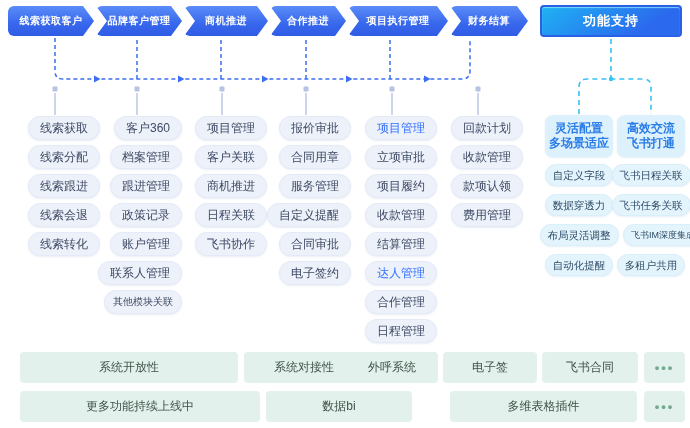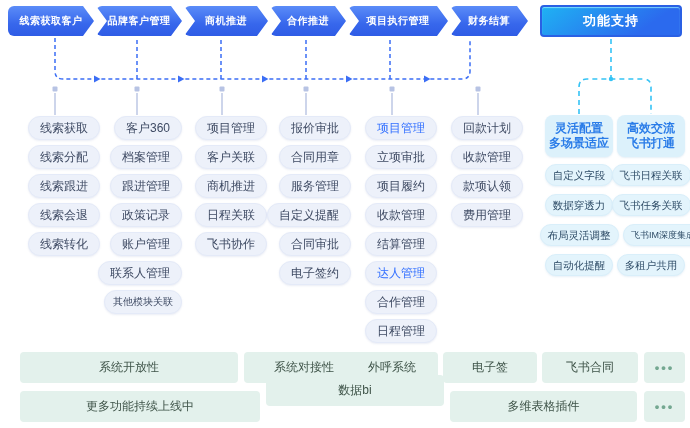--- a/index.html
+++ b/index.html
@@ -188,17 +188,17 @@
   </div>
 
   <div class="gbox" style="left:20px;top:352px;width:218px">系统开放性</div>
   <div class="gbox" style="left:244px;top:352px;width:120px">系统对接性</div>
   <div class="gbox" style="left:346px;top:352px;width:92px">外呼系统</div>
   <div class="gbox" style="left:443px;top:352px;width:94px">电子签</div>
   <div class="gbox" style="left:542px;top:352px;width:96px">飞书合同</div>
   <div class="gbox dots" style="left:644px;top:352px;width:41px">•••</div>
 
   <div class="gbox" style="left:20px;top:391px;width:240px">更多功能持续上线中</div>
-  <div class="gbox" style="left:266px;top:375px;width:178px">数据bi</div>
+  <div class="gbox" style="left:266px;top:391px;width:146px">数据bi</div>
   <div class="gbox" style="left:450px;top:391px;width:187px">多维表格插件</div>
   <div class="gbox dots" style="left:644px;top:391px;width:41px">•••</div>
 
 </div>
 
 </body></html>

